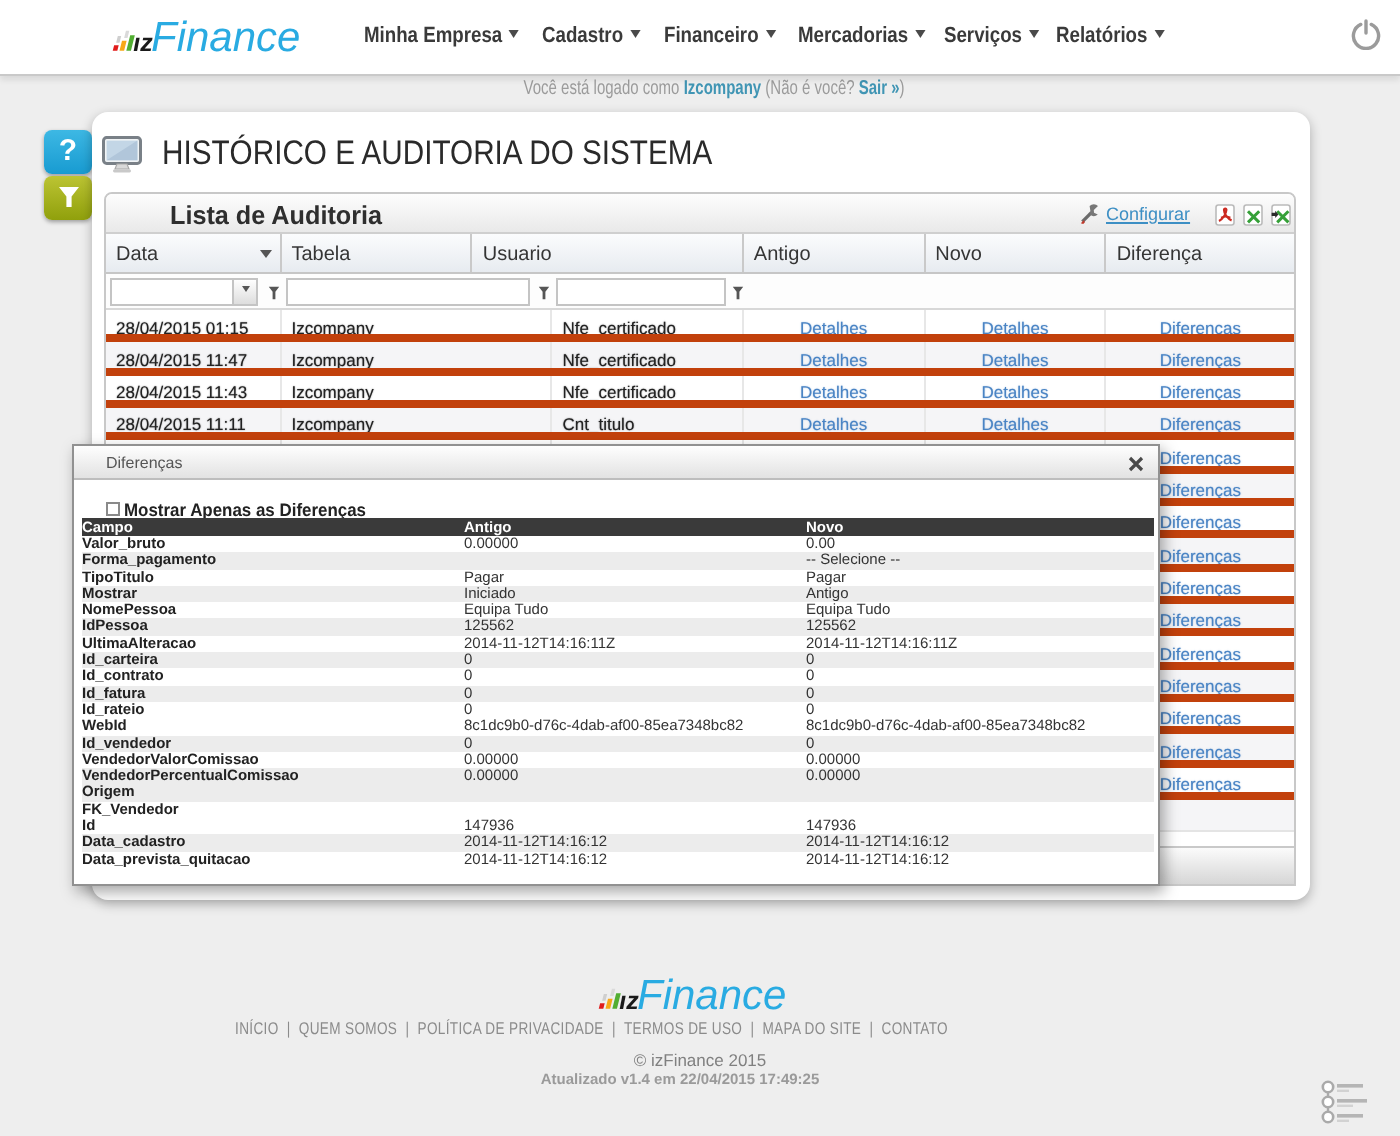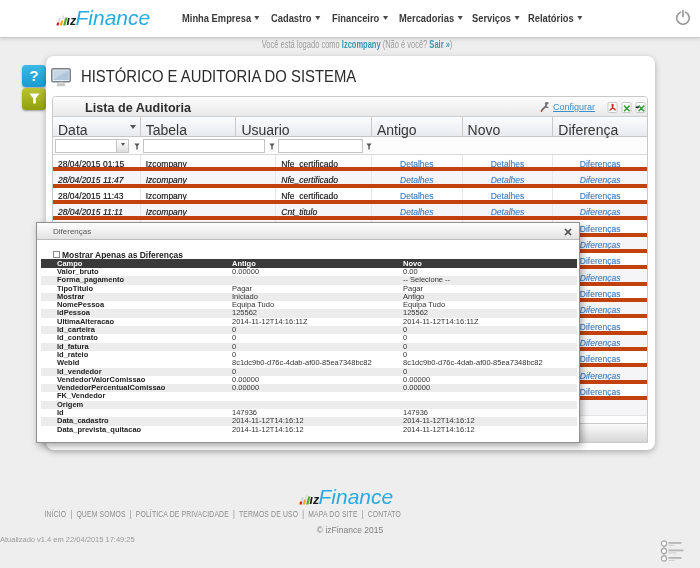--- a/index.html
+++ b/index.html
@@ -20,53 +20,53 @@
 .sbtn.filt { top:88px; background:linear-gradient(#bcc433,#90a00c); }
 
 .panel { position:absolute; left:46px; top:56px; width:609px; height:394px; background:#fff; border-radius:8px; box-shadow:0 2px 6px rgba(0,0,0,.28); z-index:2; }
 .ptitle { position:absolute; left:35px; top:11px; font-size:17px; color:#2a2a2a; transform:scaleX(.873); transform-origin:left top; white-space:nowrap; }
 
 .grid { position:absolute; left:6px; top:40px; width:596px; height:347px; border:1px solid #c8c8c8; border-radius:4px 4px 0 0; background:#fff; }
 .gcaption { position:relative; height:20px; background:linear-gradient(#fdfdfd,#e9e9e9); border-bottom:1px solid #cfcfcf; border-radius:3px 3px 0 0; }
 .gcaption .cap { position:absolute; left:32px; top:3px; font-size:13px; font-weight:bold; color:#2e2e2e; transform:scaleX(.97); transform-origin:left top; white-space:nowrap; }
 .configurar { position:absolute; left:500px; top:5px; font-size:9px; color:#3d8fc4; text-decoration:underline; }
 .ghead { display:flex; height:20px; background:linear-gradient(#fbfcfd,#e7ebf0); border-bottom:1px solid #c6c6c6; }
-.ghead .hc { height:100%; border-right:1px solid #c9c9c9; font-size:14px; color:#353535; padding:5px 0 0 5px; position:relative; }
+.ghead .hc { height:100%; border-right:1px solid #c9c9c9; font-size:10px; color:#353535; padding:5px 0 0 5px; position:relative; }
 .ghead .hc:last-child { border-right:none; }
 .gfilter { display:flex; height:18px; background:#fdfdfd; border-bottom:1px solid #d8d8d8; }
 .gfilter .fc { height:100%; position:relative; }
 .gfilter .fc:last-child { border-right:none; }
 .finput { position:absolute; top:2px; left:2px; height:13.5px; background:#fff; border:1px solid #c4c4c4; }
 .row { display:flex; height:16.33px; border-bottom:4px solid #c2410c; font-size:8.5px; color:#222; text-shadow:0 0 .7px rgba(30,30,30,.65); }
-.row.alt { background:#f5f5f7;font-style:italic; }
+.row.alt { background:#f5f5f7; }
 .row .c { height:100%; border-right:1px solid #e7e7e7; padding:3.5px 0 0 5px; overflow:hidden; white-space:nowrap; }
 .row .c:last-child { border-right:none; }
 .row .c.ctr { text-align:center; padding-left:0; }
 .lnk { color:#4a84c4; text-shadow:0 0 .7px rgba(74,132,196,.6); }
 .c1{width:88px}.c2{width:136px}.c3{width:96px}.c4{width:91px}.c5{width:91px}.c6{width:94px}
 .pager { position:absolute; left:0; bottom:0; width:594px; height:19px; background:linear-gradient(#fbfbfb,#d6d6d6); border-top:1px solid #c9c9c9; }
 
 .modal { position:absolute; left:36px; top:222px; width:544px; height:221px; background:#fff; border:1px solid #919191; box-shadow:2px 3px 7px rgba(0,0,0,.35); z-index:10; overflow:hidden; }
 .mtitle { height:17px; background:linear-gradient(#fefefe,#e2e2e2); border-bottom:1px solid #bdbdbd; position:relative; }
 .mtitle span { position:absolute; left:16px; top:4px; font-size:8px; color:#555; }
 .mclose { position:absolute; right:6px; top:4px; font-size:9px; color:#444; font-weight:bold; }
 .mcheck { position:absolute; left:15.5px; top:27.5px; width:7.5px; height:7.5px; border:1px solid #8a8a8a; background:#fff; }
 .mchecklbl { position:absolute; left:25px; top:26.5px; font-size:9px; font-weight:bold; color:#222; transform:scaleX(.94); transform-origin:left top; white-space:nowrap; }
 .mtable { position:absolute; left:4px; top:36px; width:536px; }
 .mhead { display:flex; height:9px; background:#3a3a3a; color:#fff; font-size:7.5px; font-weight:bold; line-height:9px; }
 .mrow { display:flex; height:8.3px; font-size:7.5px; line-height:8.4px; color:#333; }
 .mrow.alt { background:#ececec; }
-.mc1 { width:189px; padding-left:16px; font-weight:bold; color:#222; white-space:nowrap; overflow:hidden;}
+.mc1 { width:189px; padding-left:0; font-weight:bold; color:#222; white-space:nowrap; overflow:hidden;}
 .mc2 { width:171px; padding-left:2px; white-space:nowrap; overflow:hidden;}
 .mc3 { width:176px; padding-left:2px; white-space:nowrap; overflow:hidden;}
 
-.flinks { position:absolute; left:0; top:510px; width:592px; text-align:left; font-size:8.5px; color:#8b8b8b; letter-spacing:.2px; line-height:9px; }
+.flinks { position:absolute; left:0; top:510px; width:592px; text-align:center; font-size:8.5px; color:#8b8b8b; letter-spacing:.2px; line-height:9px; }
 .flinks .sq { display:inline-block; transform:scaleX(.8); transform-origin:center; white-space:nowrap; }
 .fcopy { position:absolute; left:0; top:525.5px; width:700px; text-align:center; font-size:8.5px; color:#808080; line-height:9px; }
-.fupd { position:absolute; left:0; top:536px; width:680px; text-align:left; font-size:7.5px; color:#9a9a9a; line-height:8px; }
+.fupd { position:absolute; left:0; top:536px; width:680px; text-align:center; font-size:7.5px; color:#9a9a9a; line-height:8px;font-weight:bold; }
 </style>
 </head>
 <body>
 
 <div class="topbar">
   <svg style="position:absolute;left:54px;top:6px" width="104" height="22" viewBox="0 0 104 22">
     <g transform="translate(4.6) skewX(-14)">
       <rect x="2.6" y="16.6" width="2.3" height="2.8" fill="#e01b1b"></rect>
       <rect x="6.0" y="14.4" width="2.3" height="5.0" fill="#f7a817"></rect>
       <rect x="9.4" y="11.6" width="2.3" height="7.8" fill="#52ae32"></rect>
@@ -376,27 +376,27 @@
         <div class="mrow">
           <div class="mc1">VendedorValorComissao</div>
           <div class="mc2">0.00000</div>
           <div class="mc3">0.00000</div>
         </div>
         <div class="mrow alt">
           <div class="mc1">VendedorPercentualComissao</div>
           <div class="mc2">0.00000</div>
           <div class="mc3">0.00000</div>
         </div>
-        <div class="mrow">
-          <div class="mc1">FK_Vendedor</div>
+        <div class="mrow alt">
+          <div class="mc1">Origem</div>
           <div class="mc2"></div>
           <div class="mc3"></div>
         </div>
-        <div class="mrow alt">
-          <div class="mc1">Origem</div>
+        <div class="mrow">
+          <div class="mc1">FK_Vendedor</div>
           <div class="mc2"></div>
           <div class="mc3"></div>
         </div>
         <div class="mrow">
           <div class="mc1">Id</div>
           <div class="mc2">147936</div>
           <div class="mc3">147936</div>
         </div>
         <div class="mrow alt">
           <div class="mc1">Data_cadastro</div>

